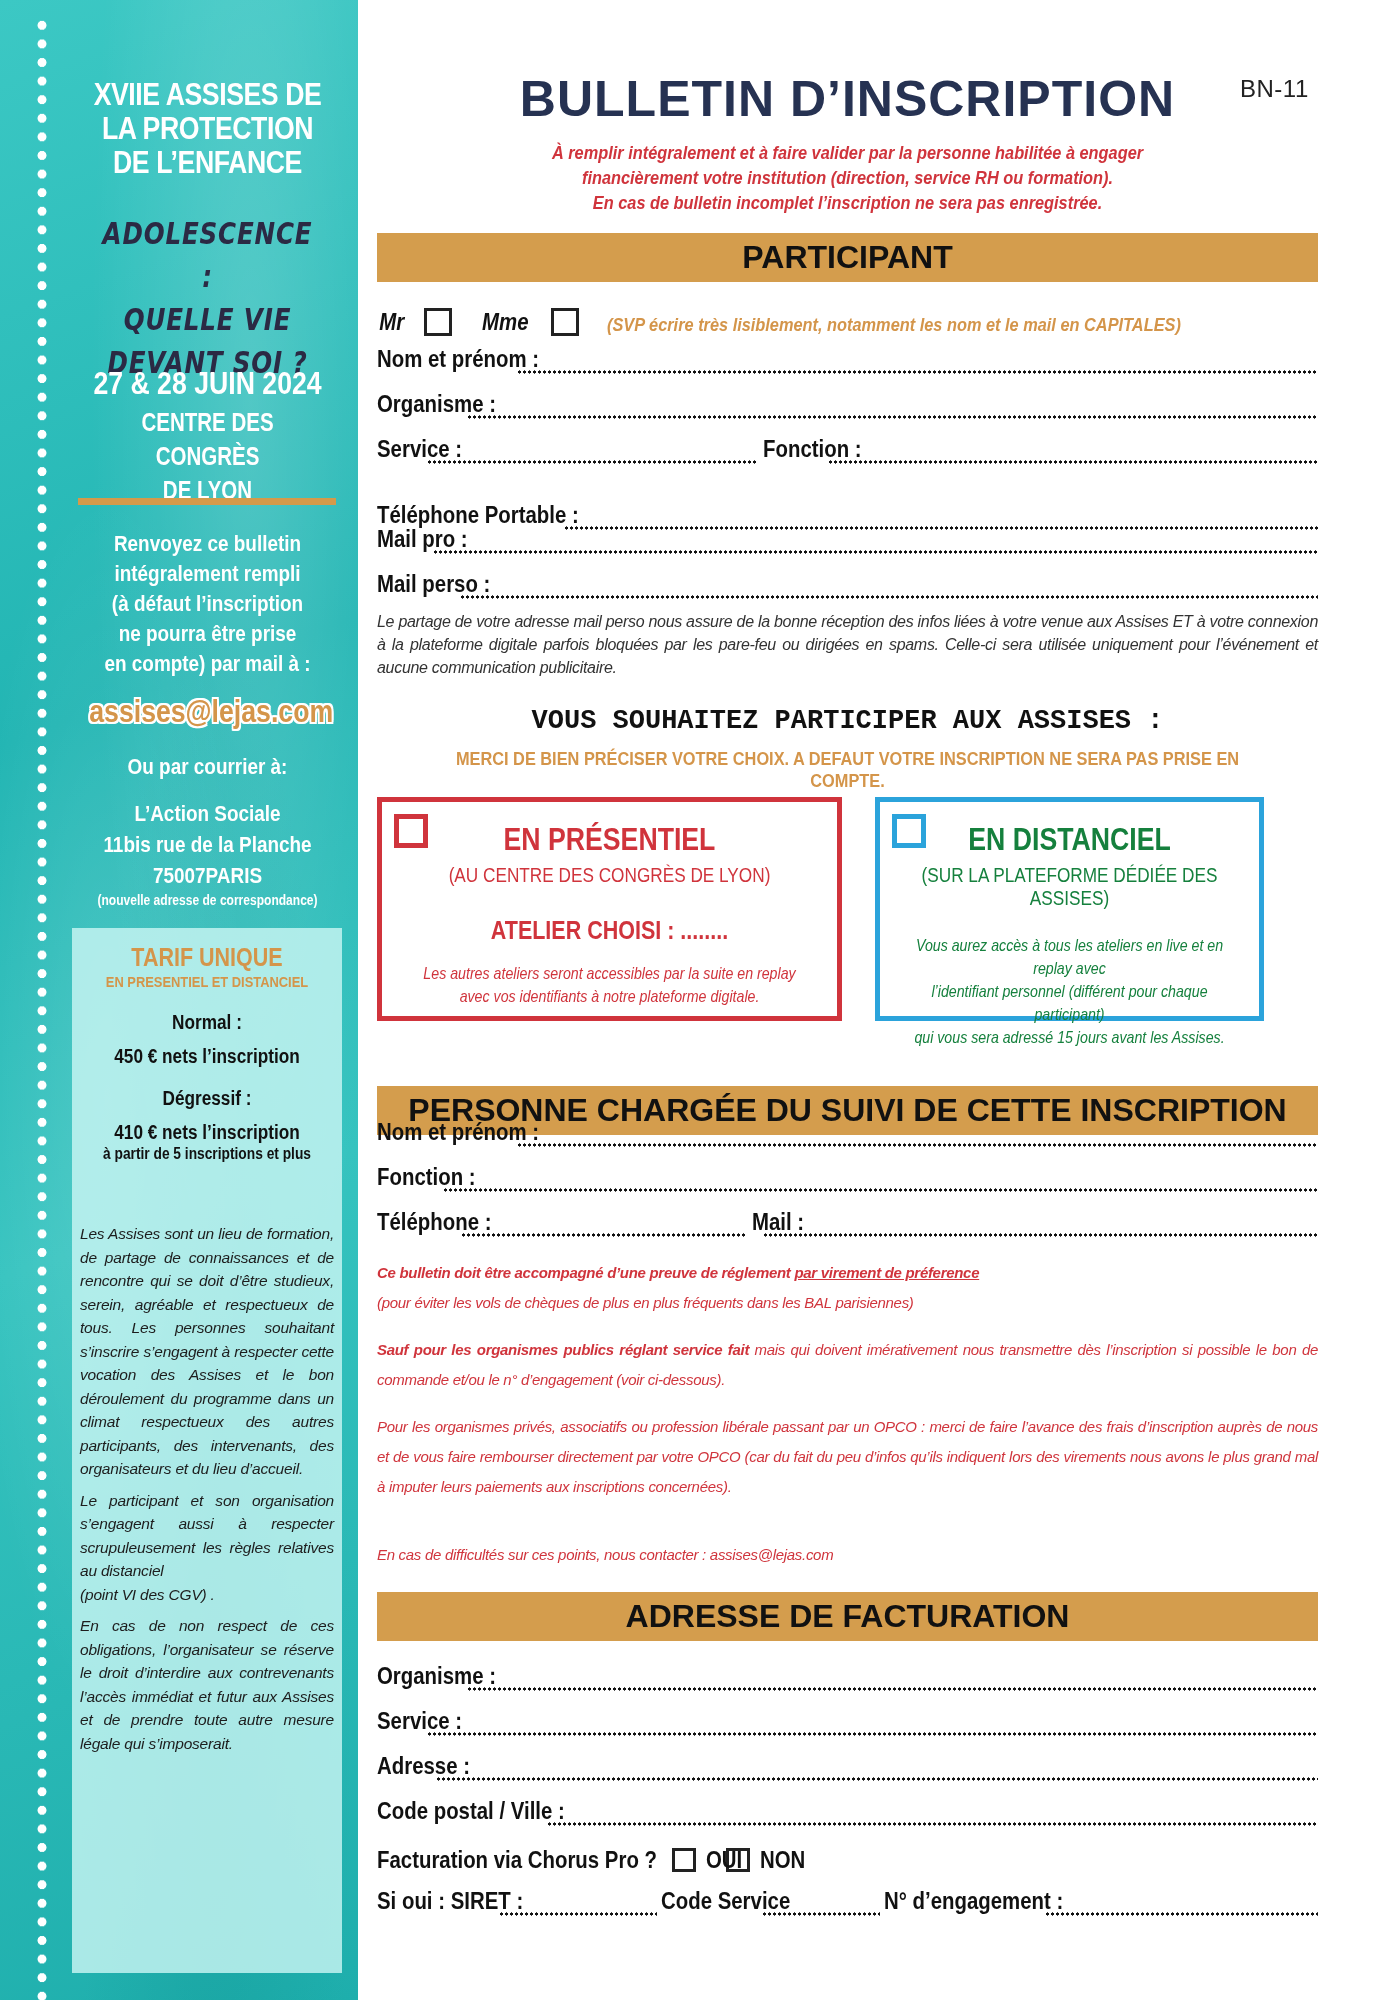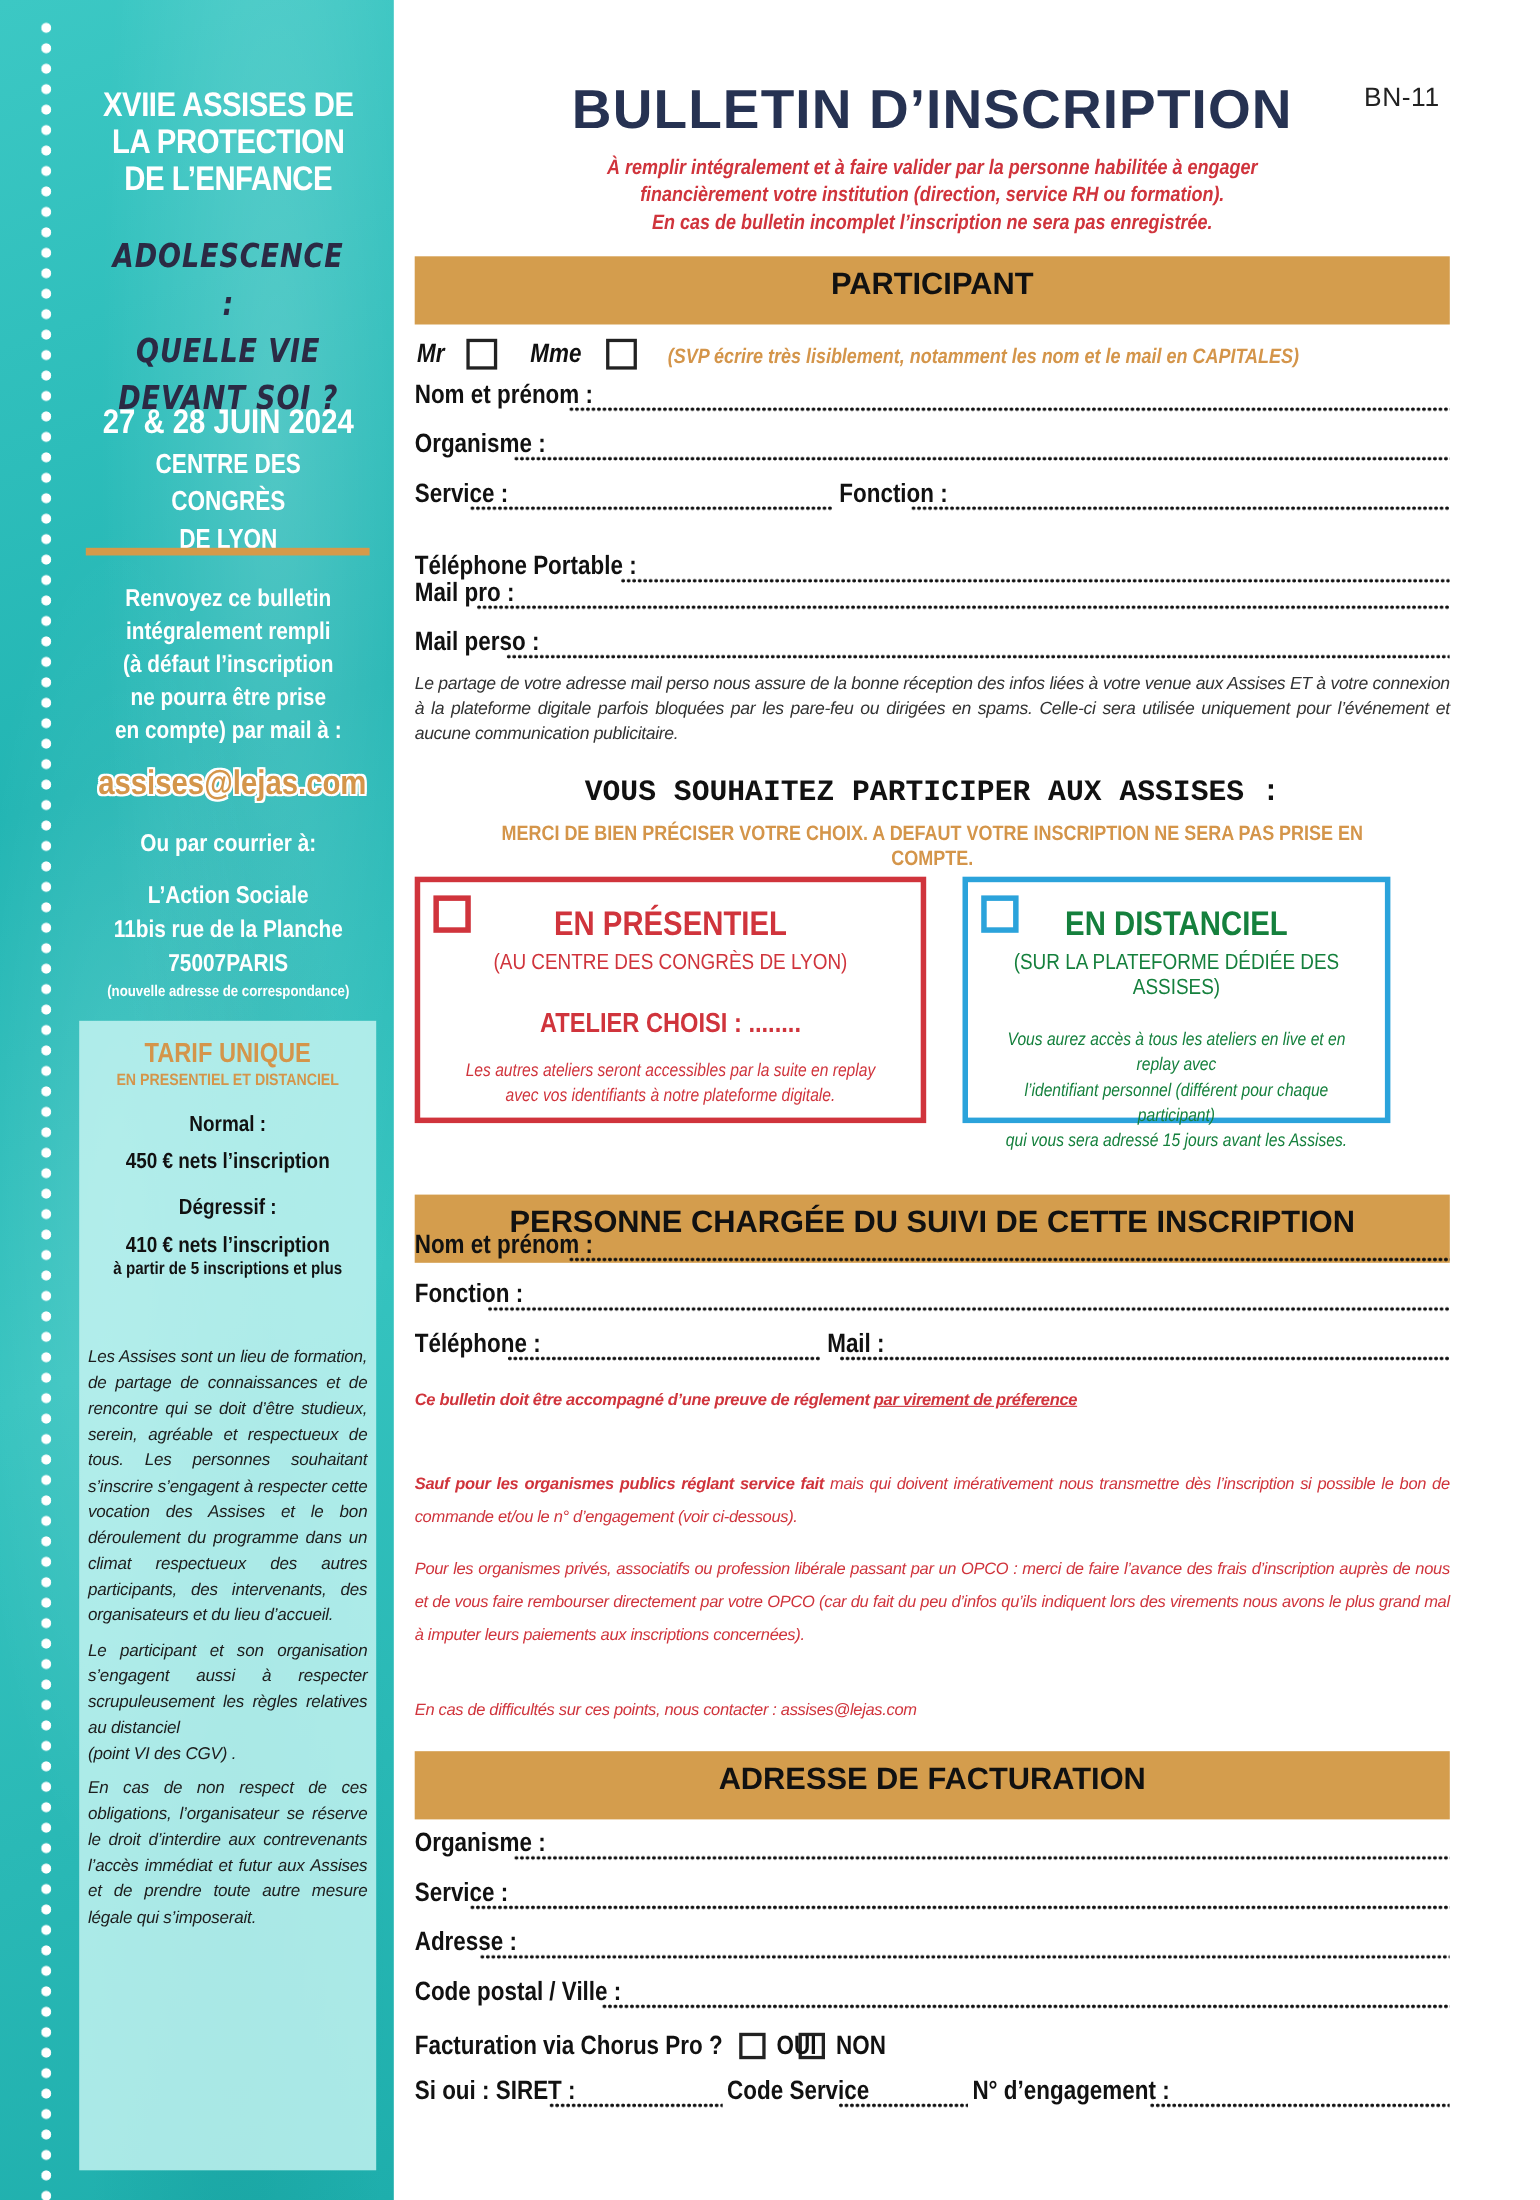--- a/index.html
+++ b/index.html
@@ -66,22 +66,22 @@
   .doc-title {
     position: absolute; left: 377px; width: 941px; top: 70px; text-align: center;
     font-size: 50px; font-weight: 700; color: #263252; letter-spacing: 1px;
   }
   .doc-intro {
     position: absolute; left: 377px; width: 941px; top: 140px; text-align: center;
     color: #d0343c; font-weight: 700; font-style: italic; font-size: 19px; line-height: 25px;
     transform: scaleX(0.86); transform-origin: center top;
   }
   .section-bar {
-    position: absolute; left: 377px; width: 941px; height: 62px; background: #d49d4d;
-    text-align: center; font-weight: 700; font-size: 28px; line-height: 49px; color: #111;
+    position: absolute; left: 377px; width: 941px; height: 49px; background: #d49d4d;
+    text-align: center; font-weight: 700; font-size: 32px; line-height: 49px; color: #111;
   }
   .field-line {
     position: absolute; left: 377px; width: 941px; height: 36px;
     display: flex; align-items: baseline; white-space: nowrap; overflow: hidden;
     font-weight: 700; font-size: 24px; color: #111;
   }
   .field-line .lbl { transform: scaleX(0.85); transform-origin: left center; display: inline-block; margin-right: -6%; }
   .dots-fill {
     flex: 1; height: 4px; margin-left: 6px; align-self: flex-end; margin-bottom: 7px;
     background-image: radial-gradient(circle, #111 1.4px, transparent 1.8px);
@@ -266,20 +266,21 @@
 <div class="field-line" style="top:1208px;">
   <span class="lbl">Téléphone :</span>
     <span class="dots-fill fixed" style="width:285px;"></span>
   <span class="lbl" style="margin-left:6px;">Mail :</span>
     <span class="dots-fill"></span>
 </div>
 
 <div class="pay-block" style="top:1258px;">
   <span class="b">Ce bulletin doit être accompagné d’une preuve de réglement</span>
   <span class="u">par virement de préference</span><br>
+  <span class="i">(pour éviter les vols de chèques de plus en plus fréquents dans les BAL parisiennes)</span>
 </div>
 <div class="pay-block" style="top:1335px;">
   <span class="b">Sauf pour les organismes publics réglant service fait</span>
   <span class="i">mais qui doivent imérativement nous transmettre dès l’inscription si possible le bon de commande et/ou le n° d’engagement (voir ci-dessous).</span>
 </div>
 <div class="pay-block i" style="top:1412px; font-style:italic;">Pour les organismes privés, associatifs ou profession libérale passant par un OPCO : merci de faire l’avance des frais d’inscription auprès de nous et de vous faire rembourser directement par votre OPCO (car du fait du peu d’infos qu’ils indiquent lors des virements nous avons le plus grand mal à imputer leurs paiements aux inscriptions concernées).</div>
 <div class="pay-block" style="top:1540px; font-style:italic;">En cas de difficultés sur ces points, nous contacter : assises@lejas.com</div>
 
 <div class="section-bar" style="top:1592px;">ADRESSE DE FACTURATION</div>
 

